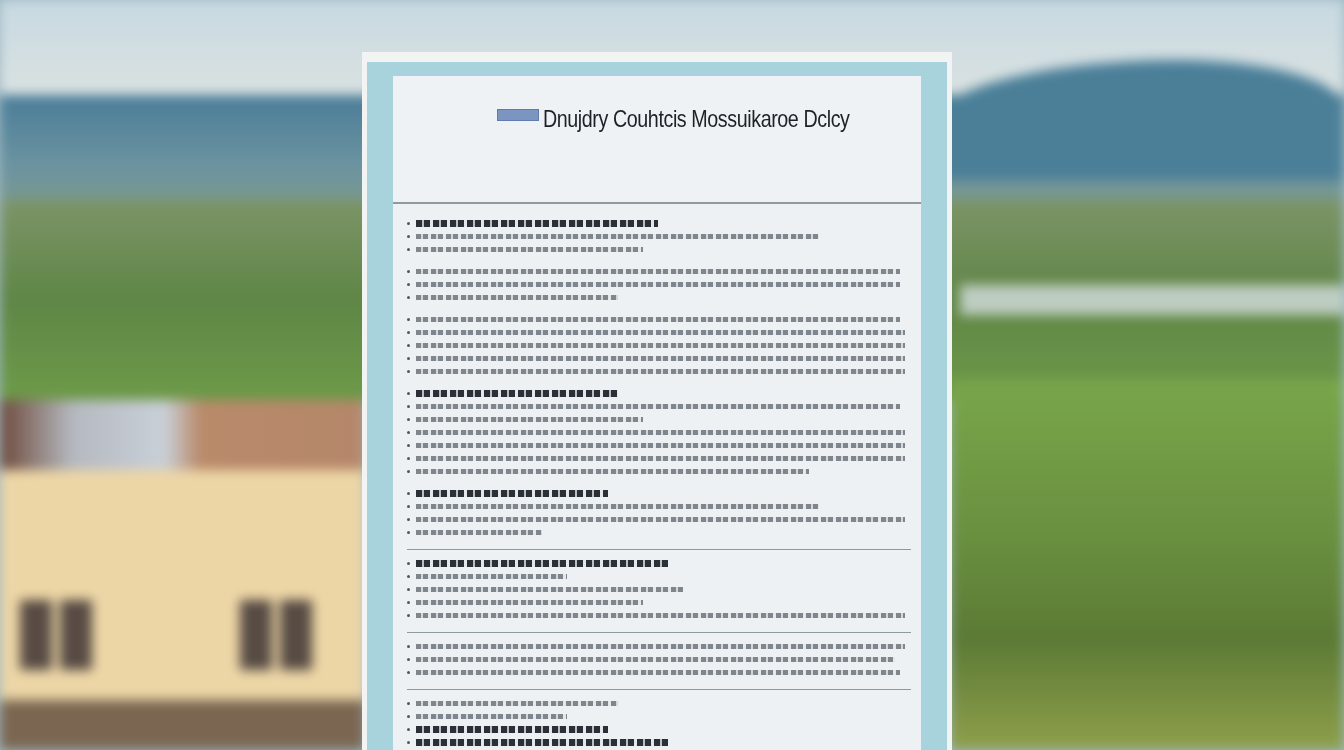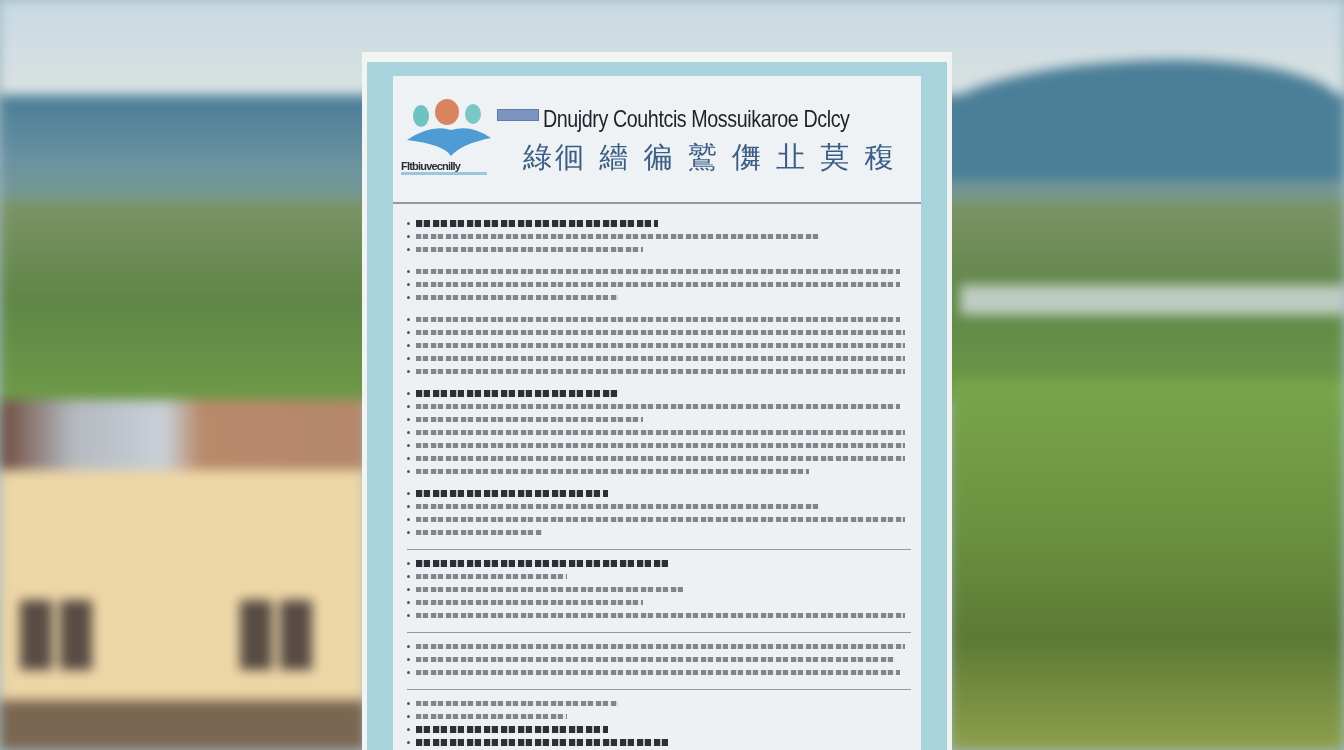--- a/index.html
+++ b/index.html
@@ -49,32 +49,22 @@
   <div class="house-win" style="left:60px"></div>
   <div class="house-win" style="left:240px"></div>
   <div class="house-win" style="left:280px"></div>
   <div class="ground"></div>
 </div>
 
 <div class="poster">
   <div class="poster-inner">
     <div class="sheet">
       <div class="header">
-        <div class="logo">
-          <svg width="92" height="62" viewBox="0 0 92 62">
-            <ellipse cx="20" cy="18" rx="8" ry="11" fill="#6fc2c0"></ellipse>
-            <ellipse cx="46" cy="14" rx="12" ry="13" fill="#d9845e"></ellipse>
-            <ellipse cx="72" cy="16" rx="8" ry="10" fill="#7cc7c6"></ellipse>
-            <path d="M6 42 Q30 26 50 32 Q70 26 90 40 Q60 46 50 58 Q42 46 6 42Z" fill="#4f9bd3"></path>
-          </svg>
-          <div class="logo-label">Fltbiuvecnilly</div>
-        </div>
         <div class="badge"></div>
         <div class="title-en">Dnujdry Couhtcis Mossuikaroe Dclcy</div>
-        <div class="title-cn">綠徊 繬 徧 鷲 儛 㐀 莫 稪</div>
       </div>
       <div class="body" id="poster-body">
           <div class="section">
             <div class="line">
               <span class="dot"></span>
               <span class="bar bold" style="width: 48%;"></span>
             </div>
             <div class="line">
               <span class="dot"></span>
               <span class="bar" style="width: 80%;"></span>

